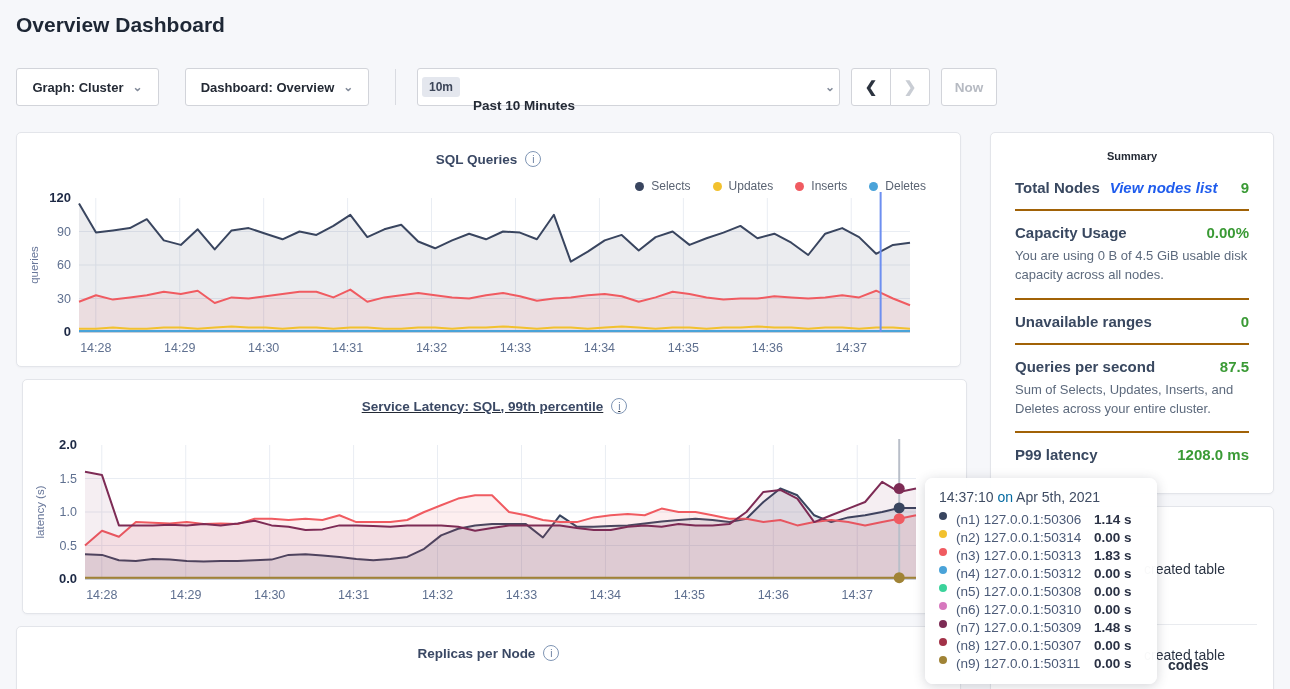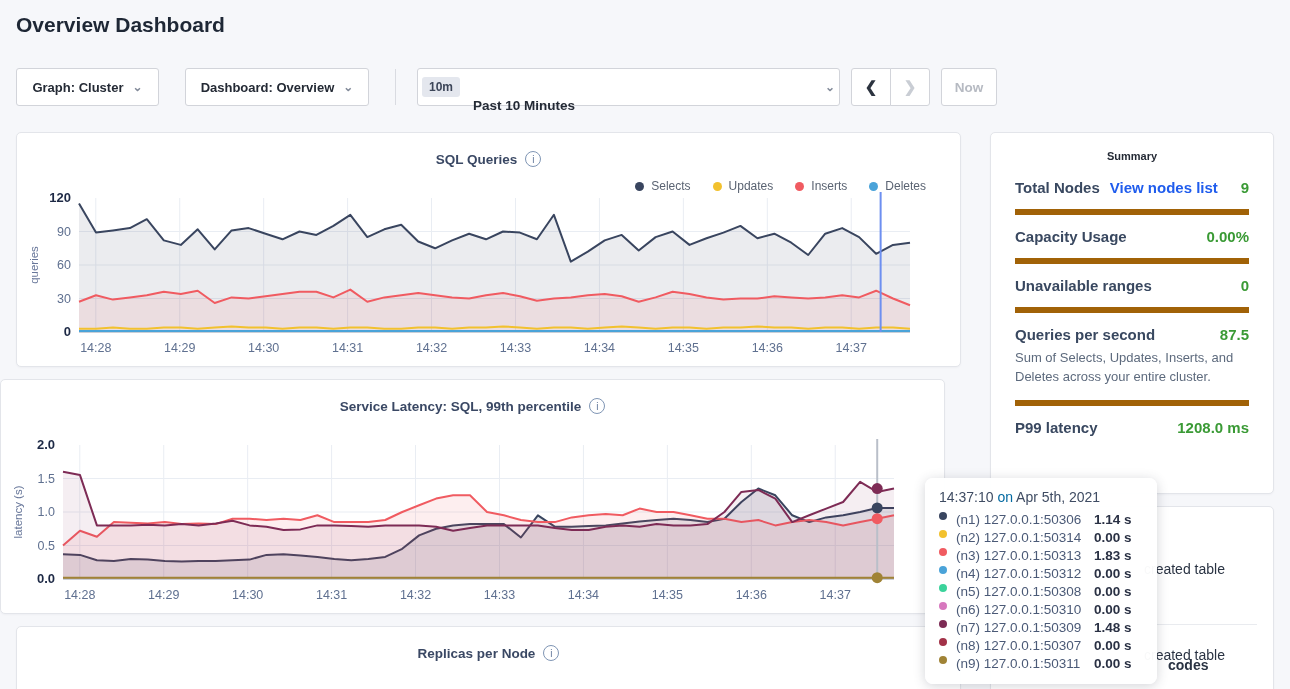--- a/index.html
+++ b/index.html
@@ -23,42 +23,42 @@
   #time-sel .tlabel { flex:1; text-align:left; font-size:13.5px;margin-top:37px; }
   .btn-group { position:absolute; left:851px; top:0; display:flex; }
   .btn-group button { width:40px; height:38px; background:#fff; border:1px solid #d2d4da; font-size:15px; font-weight:bold; cursor:pointer; }
   .btn-group button:first-child { border-radius:3px 0 0 3px; color:#2c333f; }
   .btn-group button:last-child { border-radius:0 3px 3px 0; margin-left:-1px; color:#c9cdd4; }
   #now-btn { left:941px; width:56px; justify-content:center; color:#b6bac2; font-size:13.5px; }
 
   
   .card { position:absolute; background:#fff; border:1px solid #e3e5ea; border-radius:5px; box-shadow:0 1px 2px rgba(50,55,70,0.04); }
   #card-sql      { left:16px;  top:132px; width:945px; height:235px; }
-  #card-latency  { left:0;  top:379px; width:945px; height:235px; }
+  #card-latency  { left:22px;  top:379px; width:945px; height:235px;text-decoration:underline; }
   #card-replicas { left:16px;  top:626px; width:945px; height:110px; }
   #card-summary  { left:990px; top:132px; width:284px; height:362px; }
   #card-events   { left:990px; top:506px; width:284px; height:200px; z-index:5; overflow:hidden; }
 
   .chart-title-row { display:flex; justify-content:center; align-items:center; gap:8px; padding-top:17px; height:35px; }
   .chart-title { font-size:13.5px; font-weight:bold; color:#3a4864; }
   .info-icon { width:16px; height:16px; border:1px solid #8096b5; border-radius:50%; color:#64799c;
                font-size:10px; display:flex; align-items:center; justify-content:center; cursor:pointer; flex:none; }
   .legend { position:absolute; top:46px; right:34px; display:flex; gap:22px;align-items:center; }
   .legend-item { display:flex; align-items:center; gap:7px; font-size:12px; color:#5a6372; }
   .legend-dot { width:9px; height:9px; border-radius:50%; flex:none; }
   svg.chart { display:block; margin-top:22px; width:929px; height:176px; font-family:inherit; }
 
   
   .sum-title { text-align:center; font-size:11px; font-weight:bold; color:#242a35; padding:17px 0 4px; }
   .sum-rows { padding:0 24px; }
-  .sum-row { padding:13px 0; border-bottom:6px solid #a16207; }
+  .sum-row { padding:13px 0; border-bottom:2px solid #a16207; }
   .sum-row:last-child { border-bottom:none; }
   .sum-head { display:flex; align-items:baseline; }
   .sum-label { font-size:15px; font-weight:bold; color:#394860; }
-  .sum-link { font-size:15px; font-weight:bold; color:#1f5ced; margin-left:10px; cursor:pointer; }
+  .sum-link { font-size:15px; font-weight:bold; color:#1f5ced; margin-left:10px; cursor:pointer;font-style:italic; }
   .sum-value { margin-left:auto; font-size:15px; font-weight:bold; color:#3a9a35; }
   .sum-desc { margin-top:6px; font-size:13px; line-height:1.45; color:#5d6a7d; }
 
   
   .evt-frag { position:absolute; font-size:14px; color:#2a3343; white-space:nowrap; }
   .evt-f1 { top:54px; left:153px; }
   .evt-f2 { top:140px; left:153px; }
   .evt-f3 { top:150px; left:177px;font-weight:bold; }
   .evt-div { position:absolute; top:117px; left:24px; right:16px; height:1px; background:#e9ebef; }
 
@@ -230,20 +230,21 @@
           <span class="sum-label">Total Nodes</span>
           <span class="sum-link">View nodes list</span>
           <span class="sum-value">9</span>
         </div>
       </div>
       <div class="sum-row">
         <div class="sum-head">
           <span class="sum-label">Capacity Usage</span>
           <span class="sum-value">0.00%</span>
         </div>
+        <div class="sum-desc">You are using 0 B of 4.5 GiB usable disk capacity across all nodes.</div>
       </div>
       <div class="sum-row">
         <div class="sum-head">
           <span class="sum-label">Unavailable ranges</span>
           <span class="sum-value">0</span>
         </div>
       </div>
       <div class="sum-row">
         <div class="sum-head">
           <span class="sum-label">Queries per second</span>

